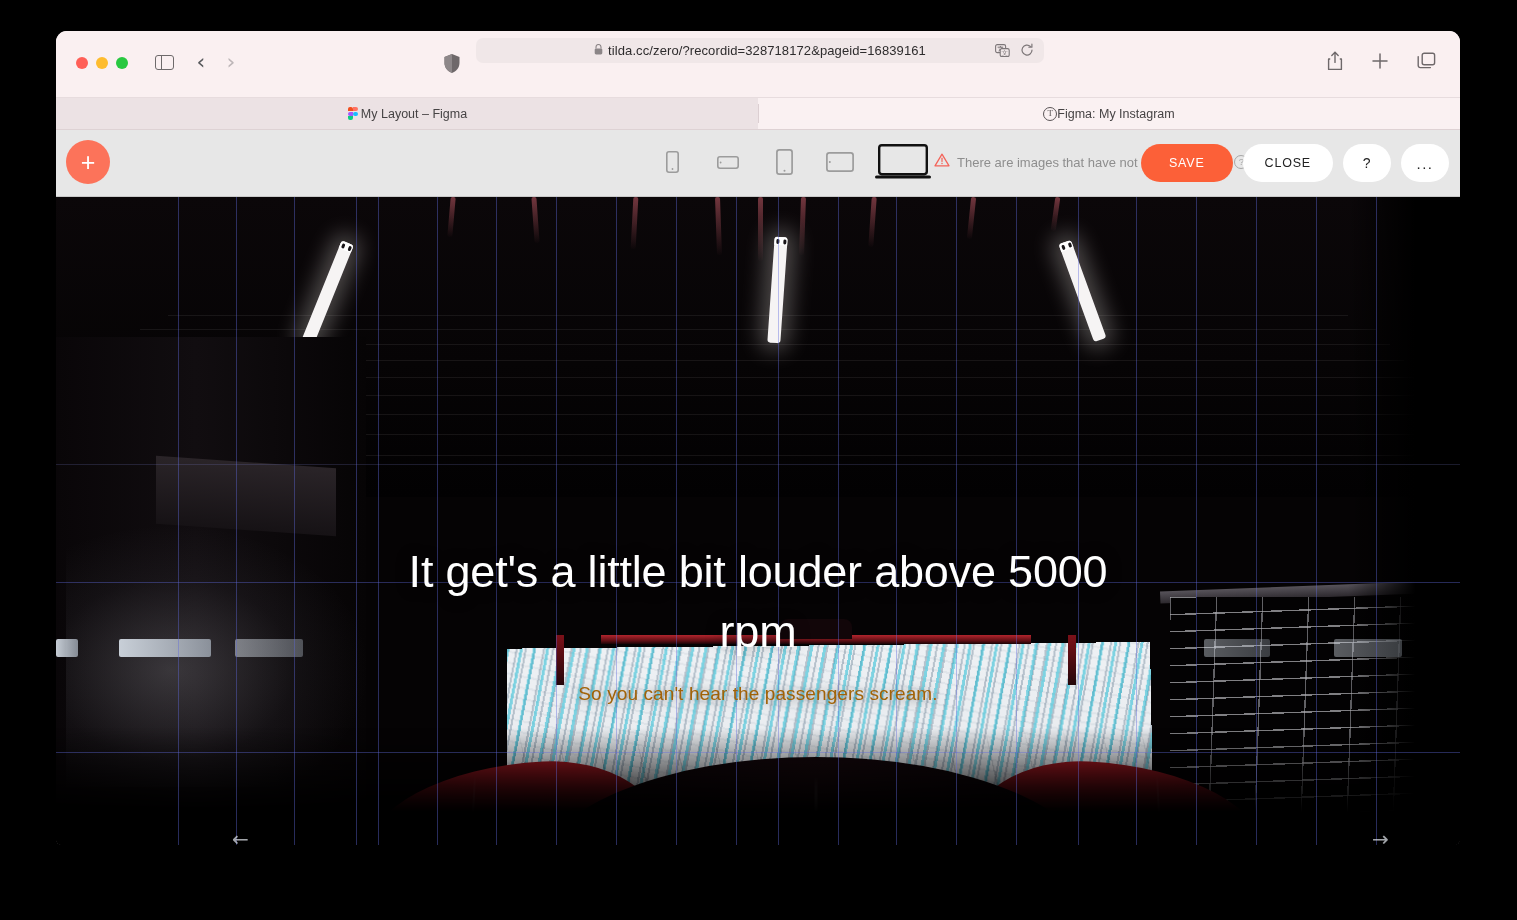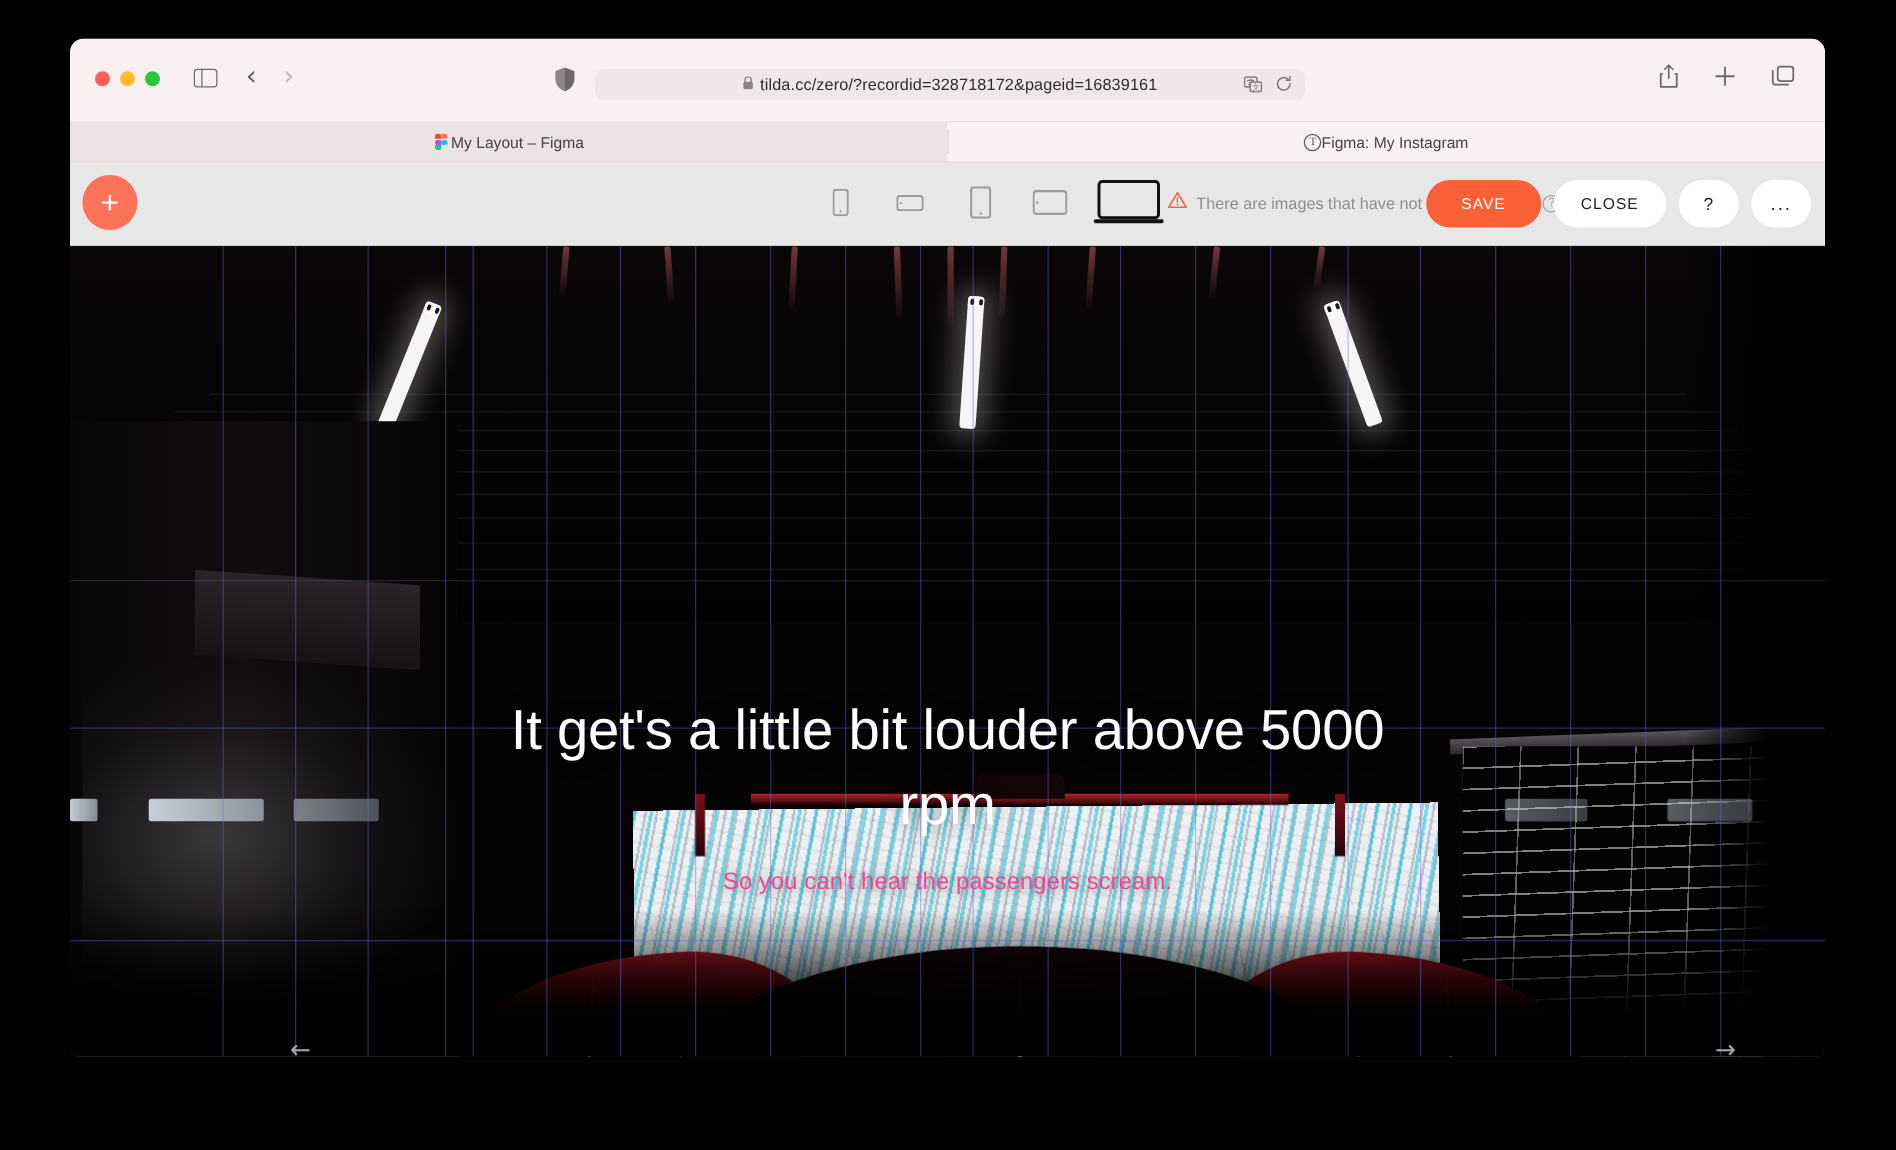--- a/index.html
+++ b/index.html
@@ -94,21 +94,21 @@
     position: absolute;
     left: 387px;
     top: 22px;
     width: 18px;
     height: 21px;
   }
 
   .url-bar {
     position: absolute;
     left: 420px;
-    top: 24px;
+    top: 7px;
     width: 568px;
     height: 25px;
     background: #f0e7e8;
     border-radius: 7px;
     display: flex;
     align-items: center;
     justify-content: center;
     gap: 5px;
   }
   .url-lock {
@@ -563,35 +563,35 @@
 
   
   .hero {
     position: absolute;
     left: 0; right: 0;
     top: 345px;
     text-align: center;
     pointer-events: none;
   }
   .hero-title {
-    margin: 12px auto;
+    margin: 0 auto;
     width: 760px;
     font-size: 45px;
     line-height: 60px;
     color: #ffffff;
     font-weight: 300;
     letter-spacing: -0.2px;
     font-family: "Liberation Sans", sans-serif;
     text-shadow: 0 1px 16px rgba(0,0,0,0.45);
   }
   .hero-sub {
     margin: 21px auto 0;
     width: 700px;
     font-size: 19px;
-    color: #ec4899;
+    color: #a16207;
     font-weight: 300;
     letter-spacing: 0.1px;
     text-shadow: 0 1px 12px rgba(0,0,0,0.5);
   }
 
   
   .settings-btn {
     position: absolute;
     right: 16px;
     bottom: 31px;

